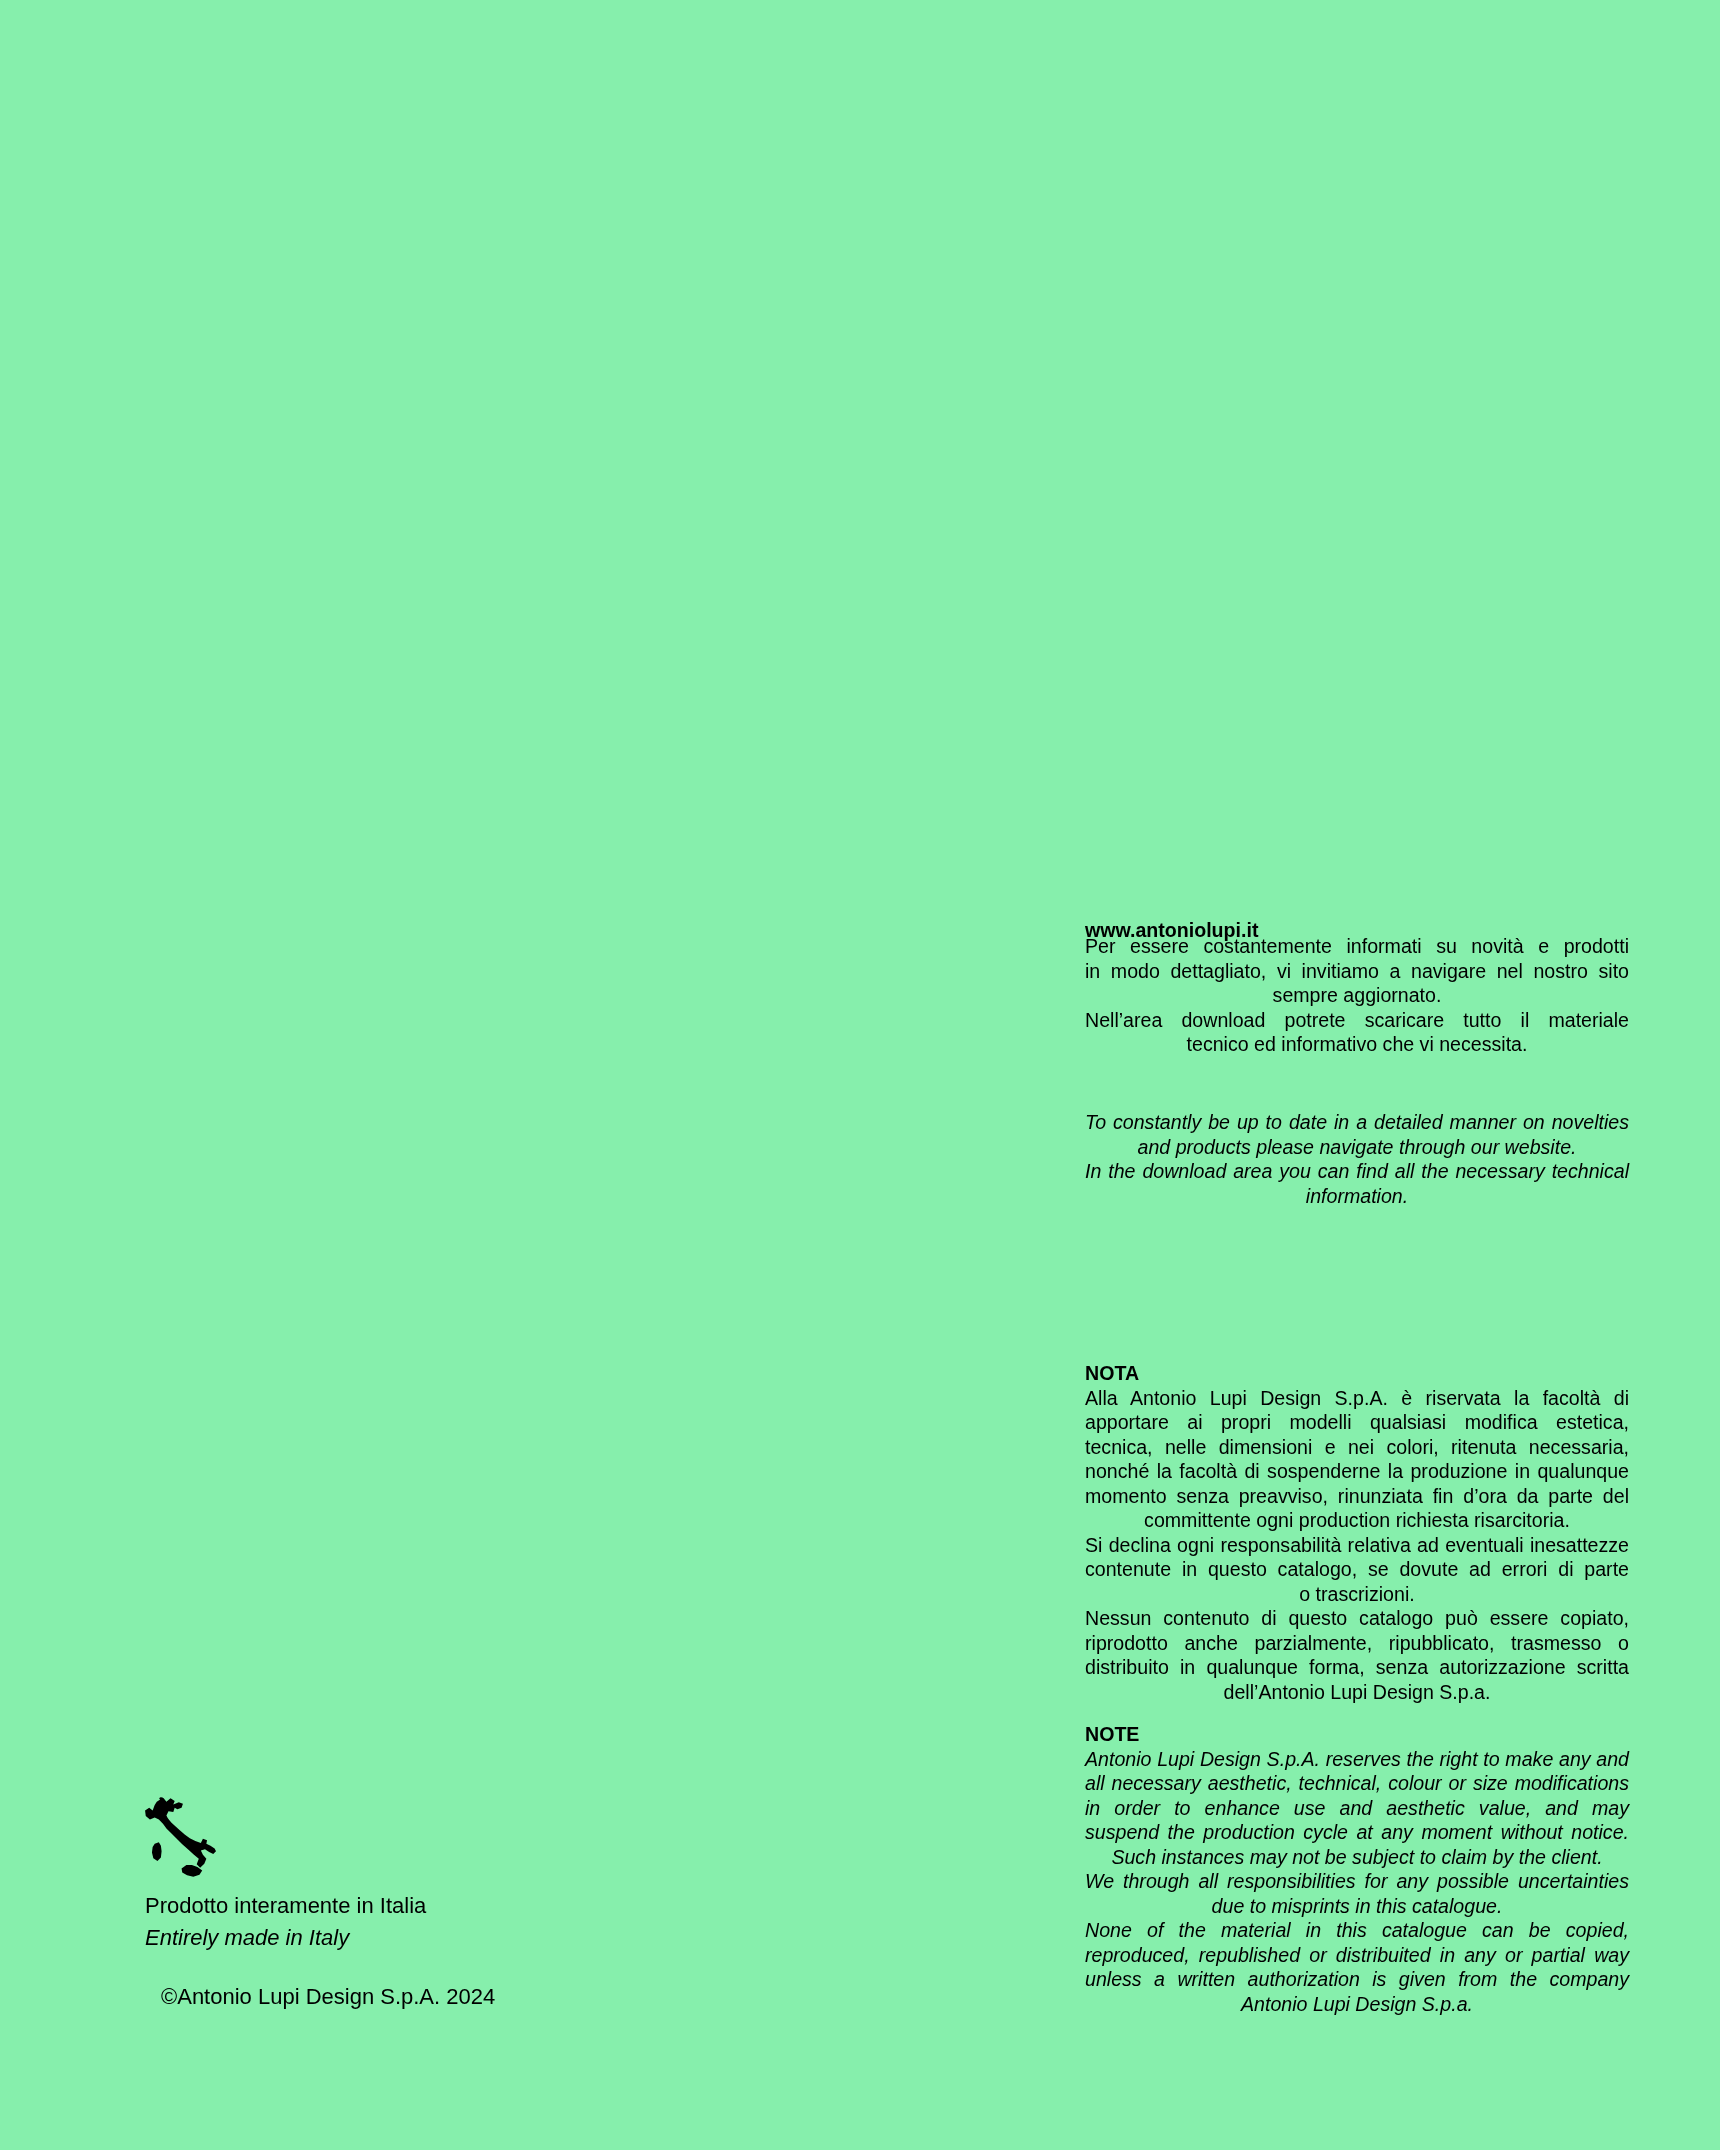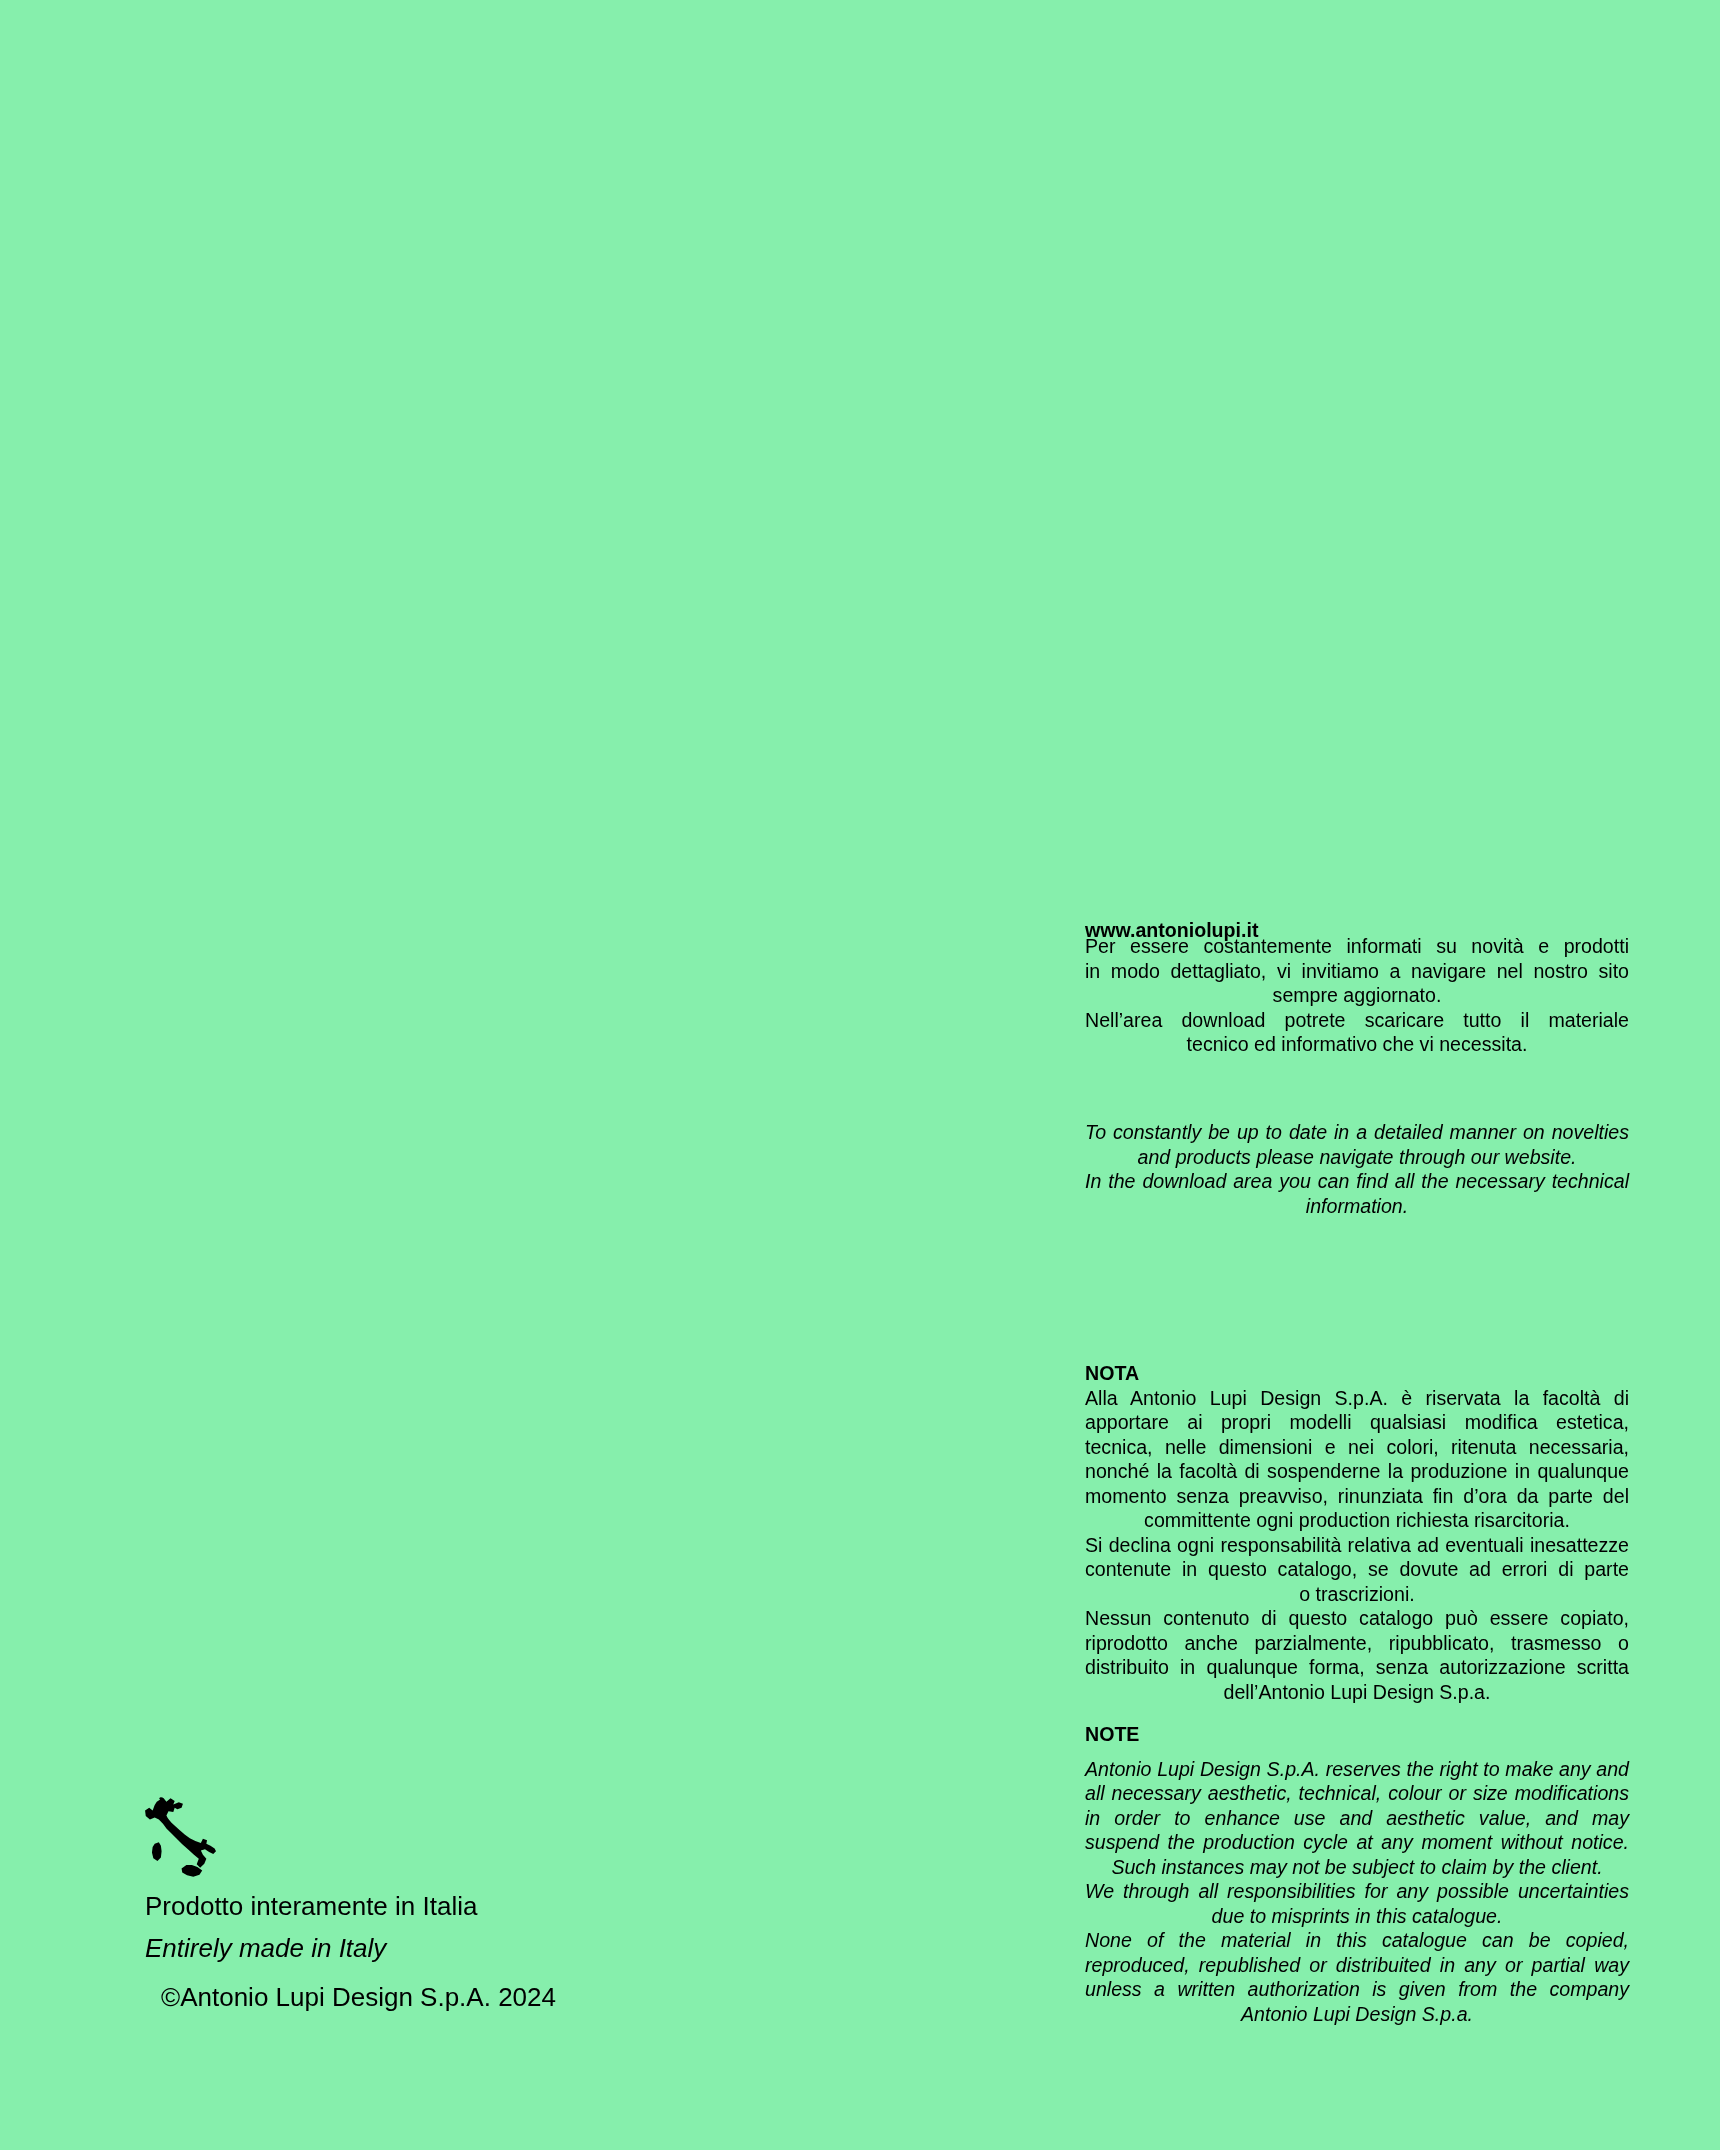--- a/index.html
+++ b/index.html
@@ -10,25 +10,25 @@
     background: #86efac;
     color: #000000;
     font-family: "Liberation Sans", sans-serif;
     overflow: hidden;
   }
   .abs { position: absolute; }
   
   .rc { left: 1085px; width: 544px; }
   .t  { font-size: 19.6px; line-height: 24.5px; }
   .bold { font-weight: bold; }
-  .it { font-style: italic; margin-top: 10px; }
+  .it { font-style: italic; }
   .tline { text-align: center; }
   .tline.stretch { text-align: justify; text-align-last: justify; }
   
-  .foot { font-size: 26px; line-height: 32px; }
+  .foot { font-size: 22px; line-height: 32px; }
   .italy-icon { left: 143px; top: 1796px; width: 73px; height: 85px; }
   .made-in { left: 145px; top: 1890px; }
   .copyright { left: 161px; top: 1981px; }
 </style>
 </head>
 <body>
 
 <div class="page">
 
   <div class="abs rc t bold" style="top:918px">www.antoniolupi.it</div>

